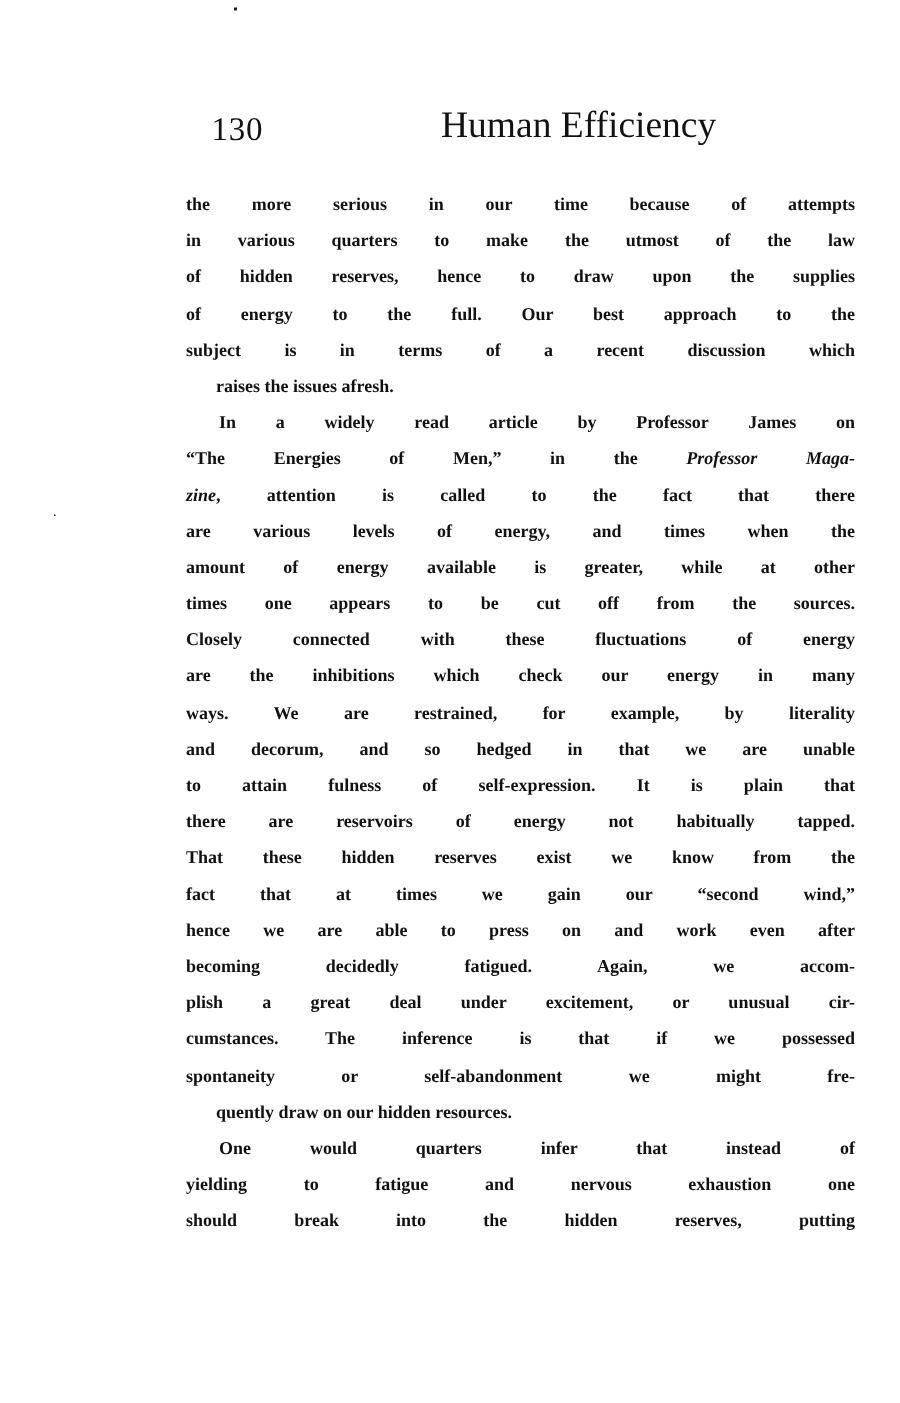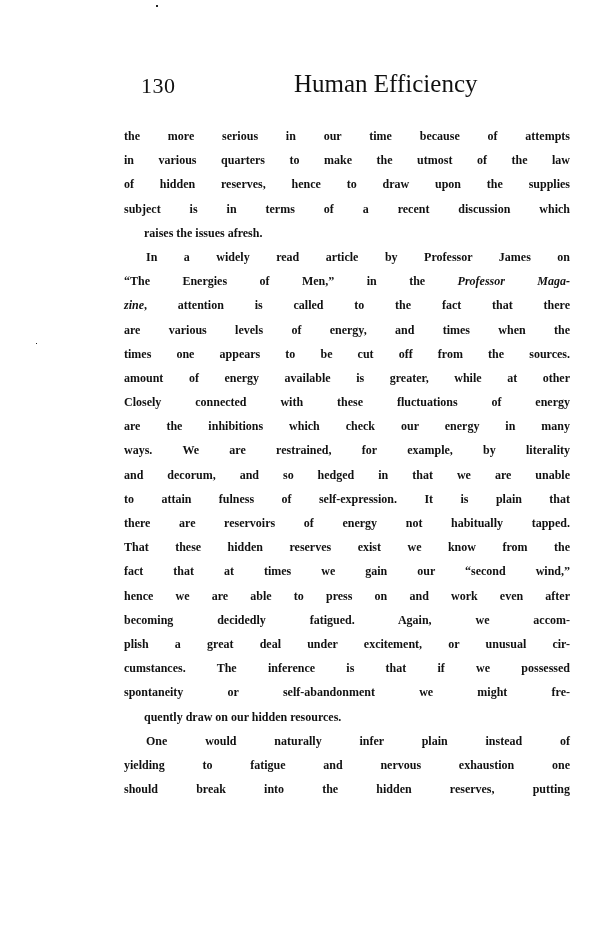--- a/index.html
+++ b/index.html
@@ -26,38 +26,39 @@
 
 <div class="header">
   <span class="page-num">130</span>
   <span class="running-title">Human Efficiency</span>
 </div>
 
 <div class="body-text" id="body-text">
     <span class="line">the more serious in our time because of attempts</span>
     <span class="line">in various quarters to make the utmost of the law</span>
     <span class="line">of hidden reserves, hence to draw upon the supplies</span>
+    <span class="line">of energy to the full.  Our best approach to the</span>
     <span class="line">subject is in terms of a recent discussion which</span>
     <span class="line last">raises the issues afresh.</span>
     <span class="line indent">In a widely read article by Professor James on</span>
     <span class="line"><span>“The Energies of Men,” in the </span><em>Professor Maga-</em></span>
     <span class="line"><em>zine</em><span>, attention is called to the fact that there</span></span>
     <span class="line">are various levels of energy, and times when the</span>
+    <span class="line">amount of energy available is greater, while at other</span>
     <span class="line">times one appears to be cut off from the sources.</span>
-    <span class="line">amount of energy available is greater, while at other</span>
     <span class="line">Closely connected with these fluctuations of energy</span>
     <span class="line">are the inhibitions which check our energy in many</span>
     <span class="line">ways.  We are restrained, for example, by literality</span>
     <span class="line">and decorum, and so hedged in that we are unable</span>
     <span class="line">to attain fulness of self-expression.  It is plain that</span>
     <span class="line">there are reservoirs of energy not habitually tapped.</span>
     <span class="line">That these hidden reserves exist we know from the</span>
     <span class="line">fact that at times we gain our “second wind,”</span>
     <span class="line">hence we are able to press on and work even after</span>
     <span class="line">becoming decidedly fatigued.  Again, we accom-</span>
     <span class="line">plish a great deal under excitement, or unusual cir-</span>
     <span class="line">cumstances.  The inference is that if we possessed</span>
     <span class="line">spontaneity or self-abandonment we might fre-</span>
     <span class="line last">quently draw on our hidden resources.</span>
-    <span class="line indent">One would naturally infer plain instead of</span>
+    <span class="line indent">One would quarters infer that instead of</span>
     <span class="line">yielding to fatigue and nervous exhaustion one</span>
     <span class="line">should break into the hidden reserves, putting</span>
   </div>
 
 </body></html>

